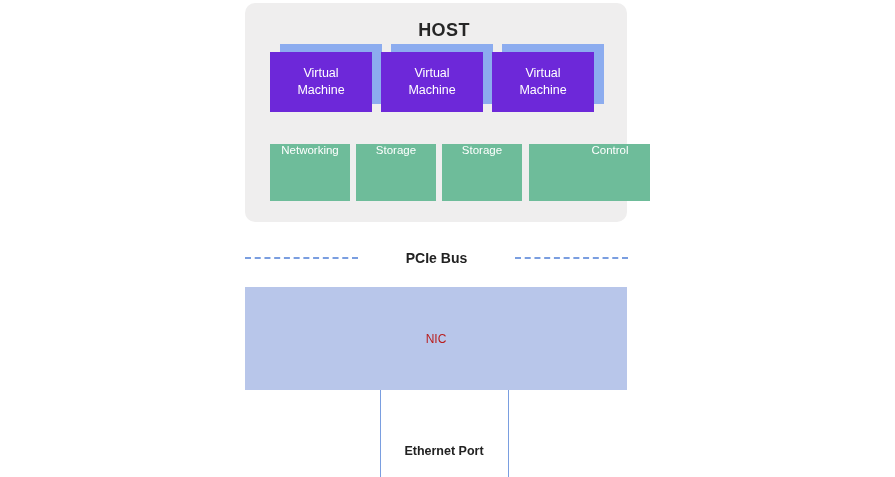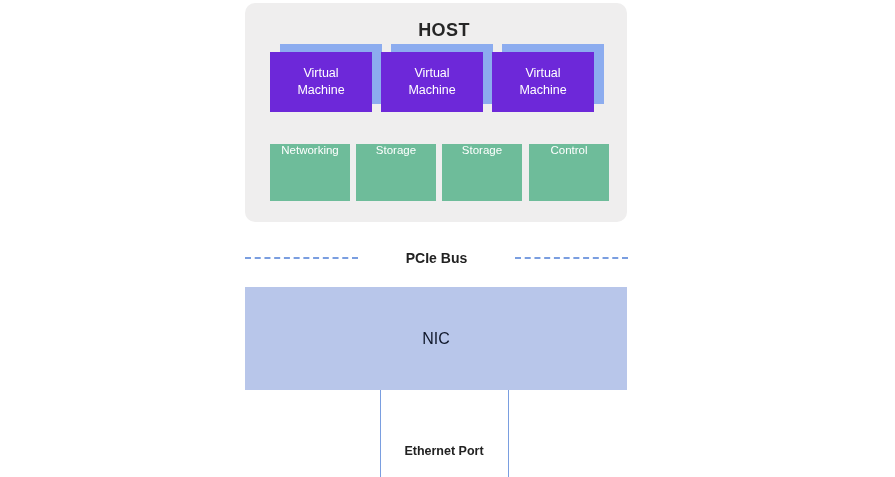--- a/index.html
+++ b/index.html
@@ -118,22 +118,22 @@
   .nic-box {
     position: absolute;
     left: 245px;
     top: 287px;
     width: 382px;
     height: 103px;
     background: #b8c6ea;
     display: flex;
     align-items: center;
     justify-content: center;
-    color: #0f172a;
-    font-size: 16px;
+    color: #b91c1c;
+    font-size: 12px;
   }
 
   
   .port-line {
     position: absolute;
     top: 390px;
     width: 0;
     height: 87px;
     border-left: 1.6px solid #7a9ee0;
   }
@@ -191,21 +191,21 @@
 
   <div class="func-box" style="left:270px;">
     <span>Networking</span>
   </div>
   <div class="func-box" style="left:356px;">
     <span>Storage</span>
   </div>
   <div class="func-box" style="left:442px;">
     <span>Storage</span>
   </div>
-  <div class="func-box" style="left:529px;">
+  <div class="func-box" style="left:529px;padding-left:41px;">
     <span>Control</span>
   </div>
 
   <div class="bus-row">
     <div class="bus-dash"></div>
     <div class="bus-label">PCIe Bus</div>
     <div class="bus-dash"></div>
   </div>
 
   <div class="nic-box">

